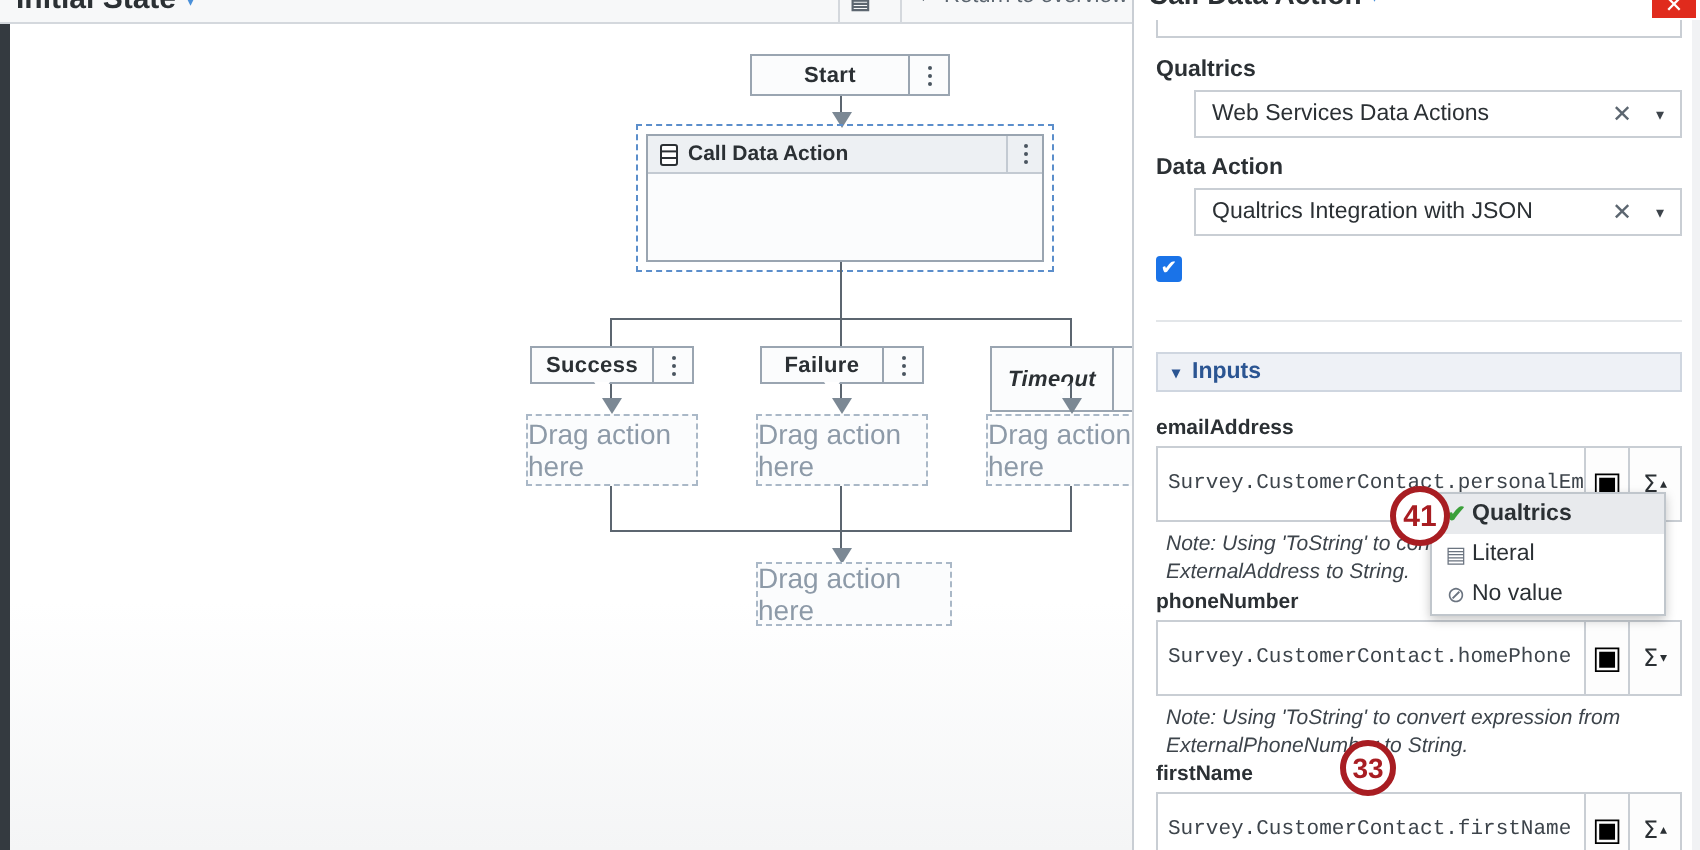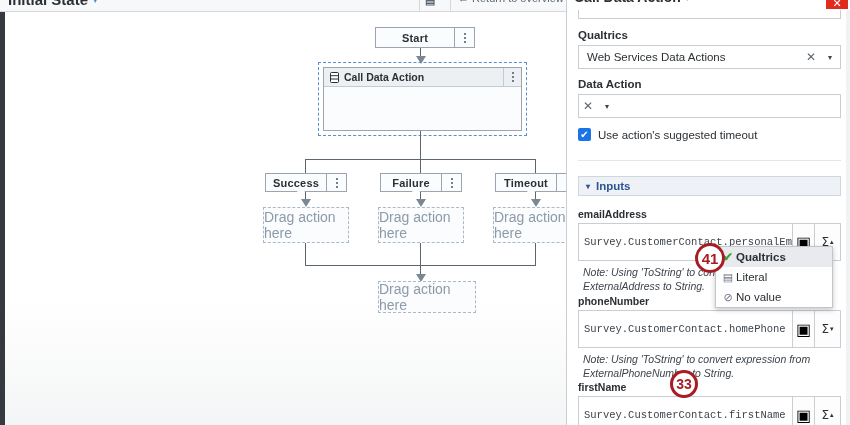--- a/index.html
+++ b/index.html
@@ -150,21 +150,21 @@
   }
 
   .fld-label {
     font-size: 11.5px; font-weight: bold; color: #2b3034;
     margin-bottom: 4px;
   }
   .select-box {
     position: relative;
     height: 24px; border: 1px solid #c9ced4; background: #fff;
     display: flex; align-items: center;
-    font-size: 11.5px; color: #2b3034;
+    font-size: 11.5px; color: #2b3034; margin-left: 19px;
   }
   .select-box .sv { padding-left: 8px; flex: 1; white-space: nowrap; overflow: hidden; }
   .select-x { width: 18px; text-align: center; color: #5c6670; font-size: 12px; }
   .select-caret { width: 20px; text-align: center; color: #3d444b; font-size: 8px; }
 
   .chk-row { display: flex; align-items: center; }
   .chk-box {
     width: 13px; height: 13px; background: #1a73e8; border-radius: 2px;
     display: flex; align-items: center; justify-content: center;
     color: #fff; font-size: 10px; line-height: 10px; margin-right: 7px;
@@ -310,21 +310,21 @@
       <div class="node-label">Failure</div>
       <div class="node-kebab">
         <div class="kebab-dots">
             <span></span>
             <span></span>
             <span></span>
           </div>
       </div>
     </div>
 
-    <div class="node" style="left:490px; top:160px; width:82px; height:19px;">
+    <div class="node" style="left:490px; top:160px; width:82px; height:33px;font-style:italic;">
       <div class="node-label">Timeout</div>
       <div class="node-kebab">
         <div class="kebab-dots">
             <span></span>
             <span></span>
             <span></span>
           </div>
       </div>
     </div>
 
@@ -385,28 +385,28 @@
         <div class="select-box">
           <div class="sv">Web Services Data Actions</div>
           <div class="select-x">✕</div>
           <div class="select-caret">▾</div>
         </div>
       </div>
 
       <div style="position:absolute; left:11px; top:68px; width:263px;">
         <div class="fld-label">Data Action</div>
         <div class="select-box">
+          <div class="sv">Qualtrics Integration with JSON</div>
           <div class="select-x">✕</div>
           <div class="select-caret">▾</div>
         </div>
       </div>
 
       <div class="chk-row" style="position:absolute; left:11px; top:118px;">
         <div class="chk-box">✔</div>
-        <div class="chk-label">Use action's suggested timeout</div>
       </div>
 
       <div class="divider" style="position:absolute; left:11px; top:150px; width:263px;"></div>
 
       <div class="section-head" style="position:absolute; left:11px; top:166px; width:263px;">
         <span class="section-caret">▾</span>
         <span>Inputs</span>
       </div>
 
       <div style="position:absolute; left:11px; top:198px; width:263px;">

